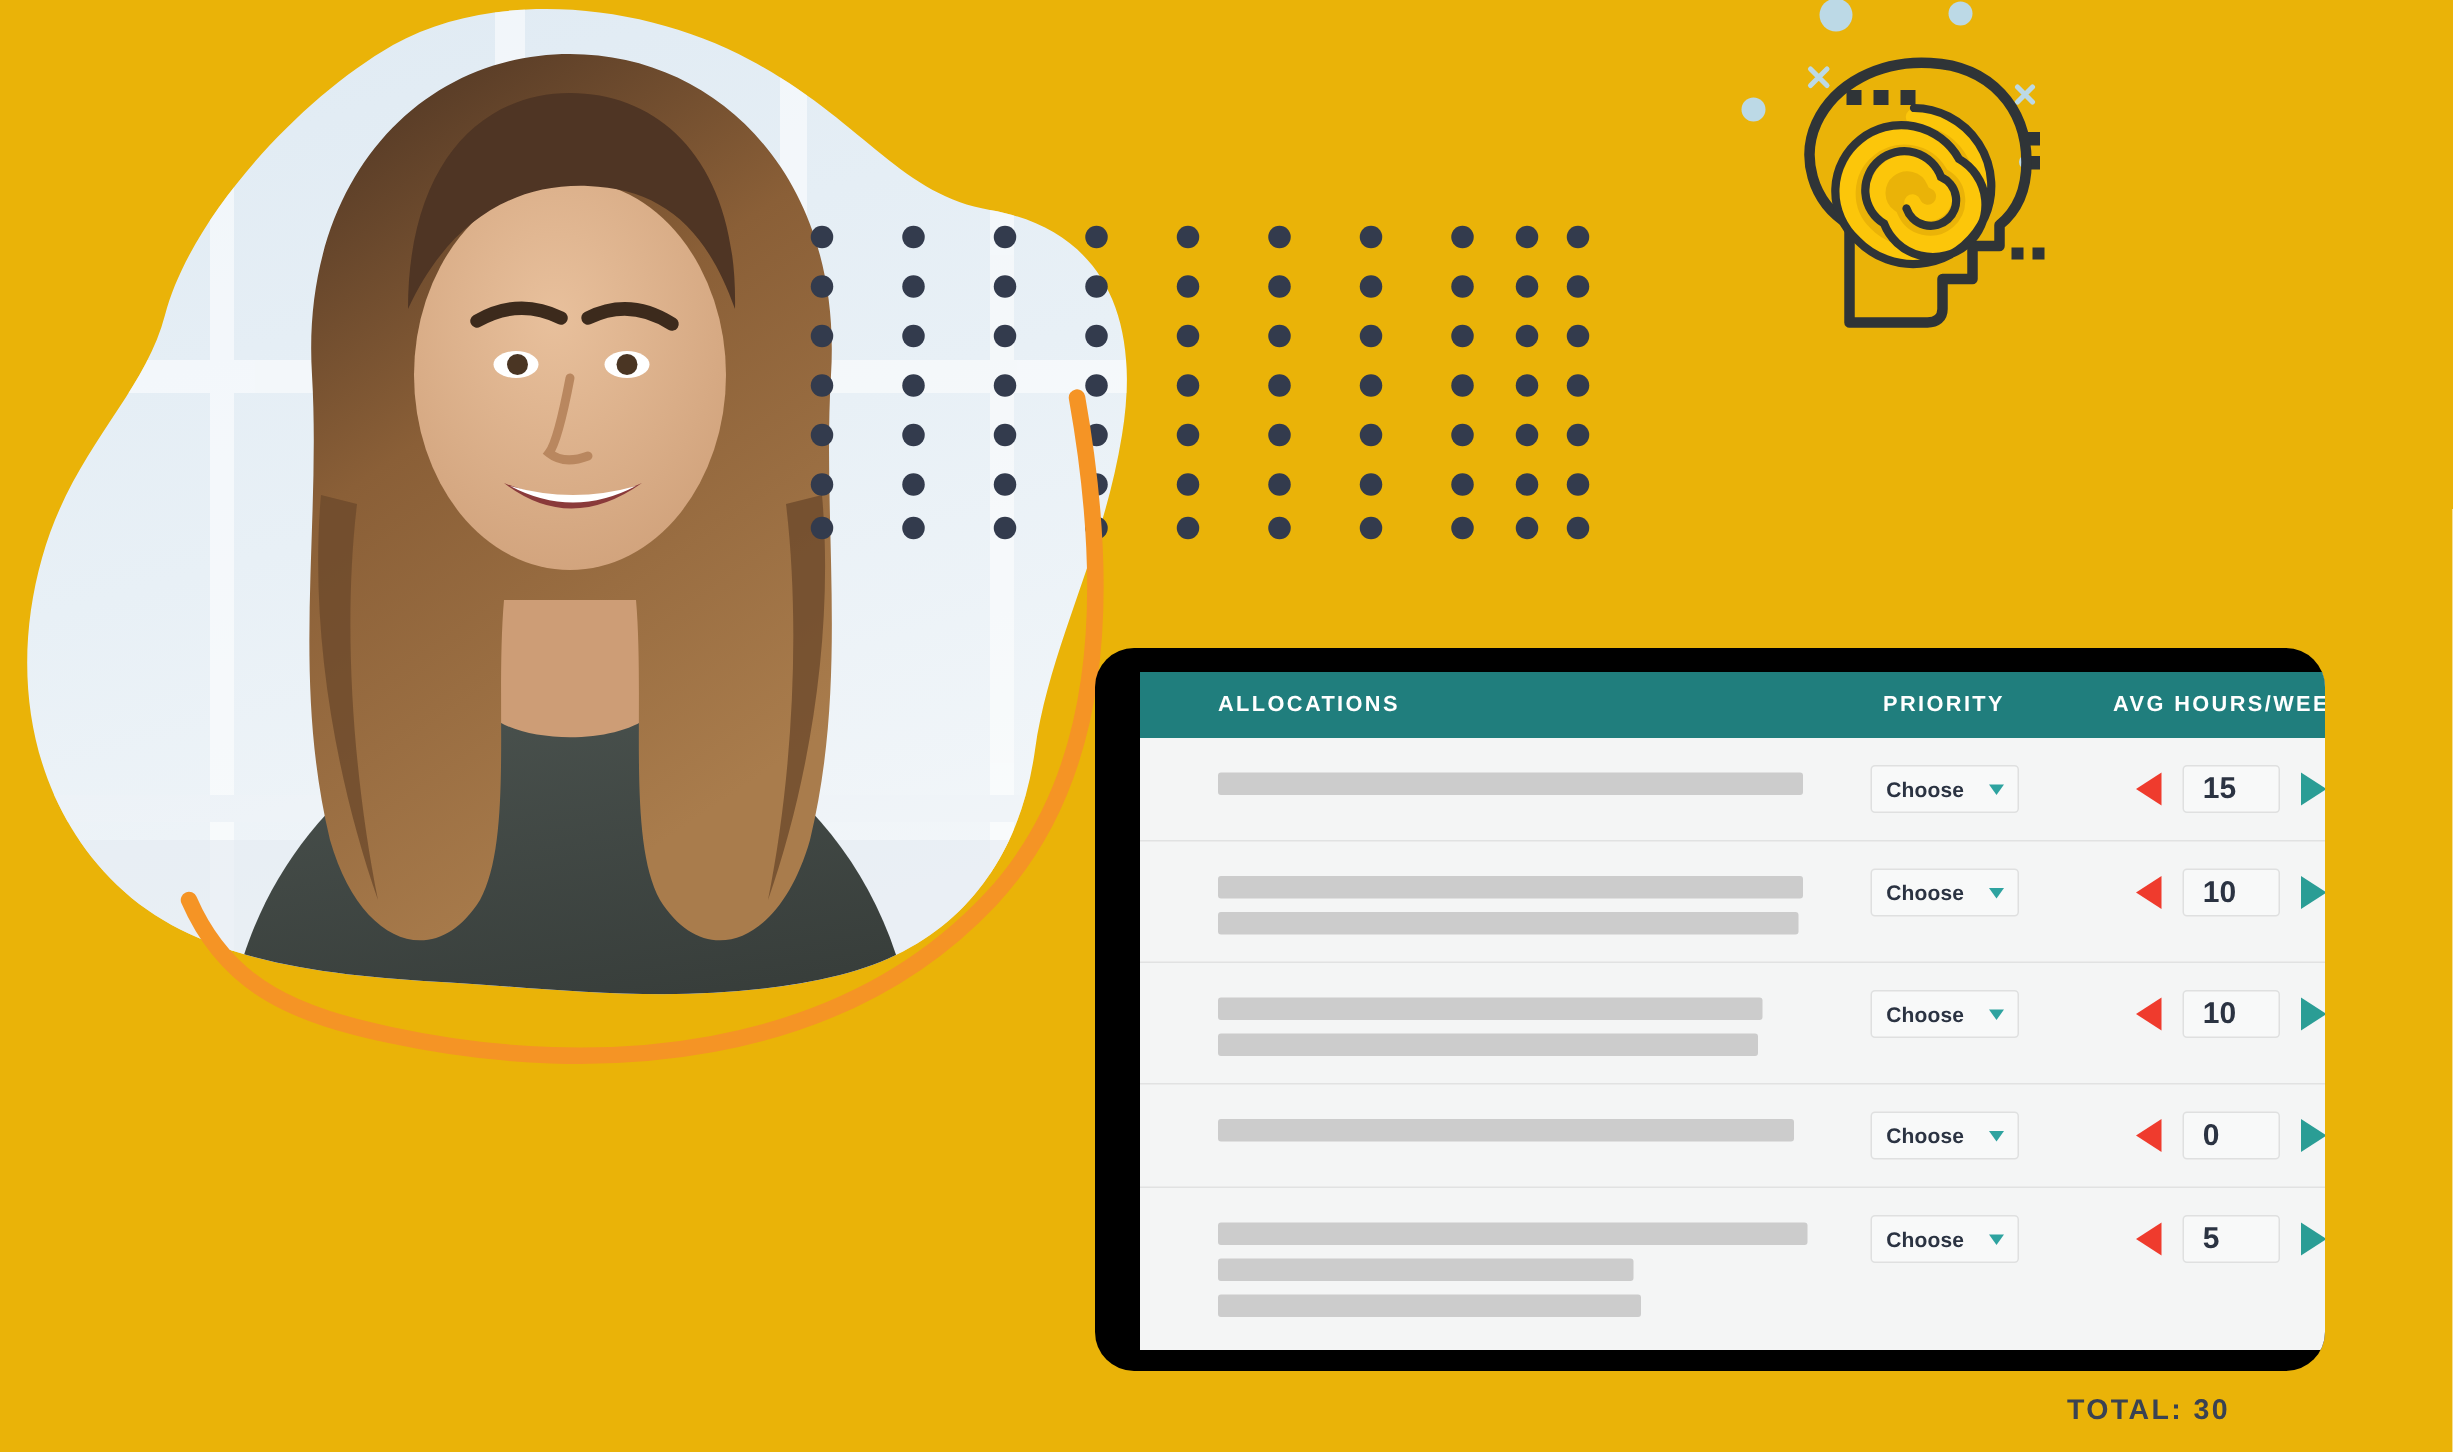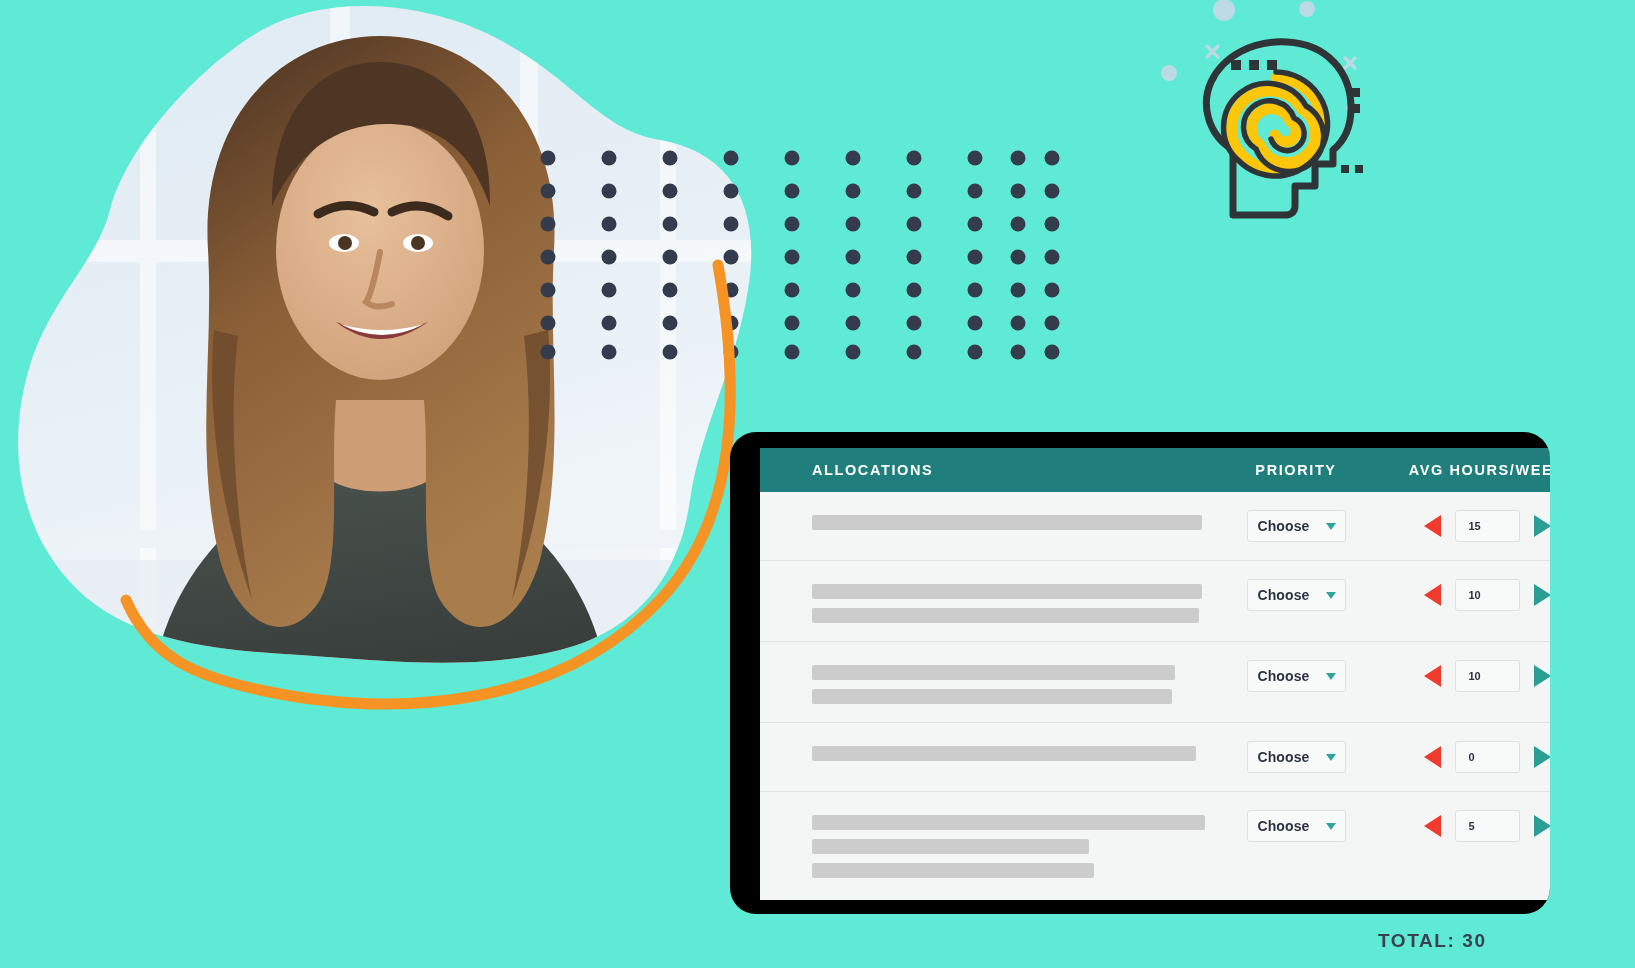--- a/index.html
+++ b/index.html
@@ -2,21 +2,21 @@
 <html><head>
 <meta charset="utf-8">
 <style>
   * { box-sizing: border-box; margin: 0; padding: 0; }
   html, body {
     width: 1635px; height: 968px;
     background: #ffffff;
     font-family: "Liberation Sans", sans-serif;
     overflow: hidden;
   }
-  #stage { position: relative; width: 1635px; height: 968px; background:#5eead4; overflow:hidden; }
+  #stage { position: relative; width: 1635px; height: 968px; background:#eab308; overflow:hidden; }
 
   
   #photo-blob {
     position: absolute; left: 0px; top: 0px; width: 760px; height: 700px;
   }
   #photo-blob svg { position:absolute; left:0; top:0; }
 
   
   #dot-grid {
     position: absolute; left: 540px; top: 150px;
@@ -109,21 +109,21 @@
     border-left: 17px solid #2a9d95;
     cursor:pointer;
   }
   .num-input {
     width: 65px; height: 32px;
     background: #f8f9f9;
     border: 1px solid #dfe0e0;
     border-radius: 3px;
     display:flex; align-items:center;
     padding-left: 13px;
-    font-size: 11px; font-weight: bold; color: #2b3342;
+    font-size: 20px; font-weight: bold; color: #2b3342;
   }
 
   
   #total {
     position:absolute;
     left: 1378px; top: 930px;
     font-size: 19px;
     font-weight: bold;
     letter-spacing: 1.6px;
     color: #3a4252;

